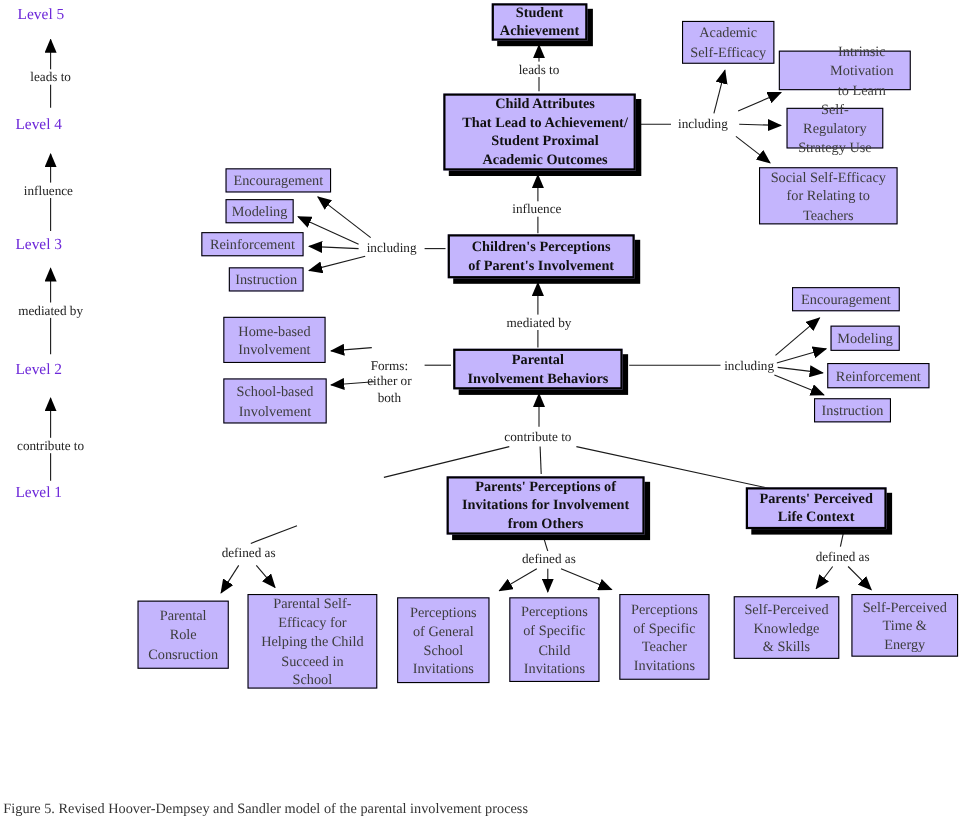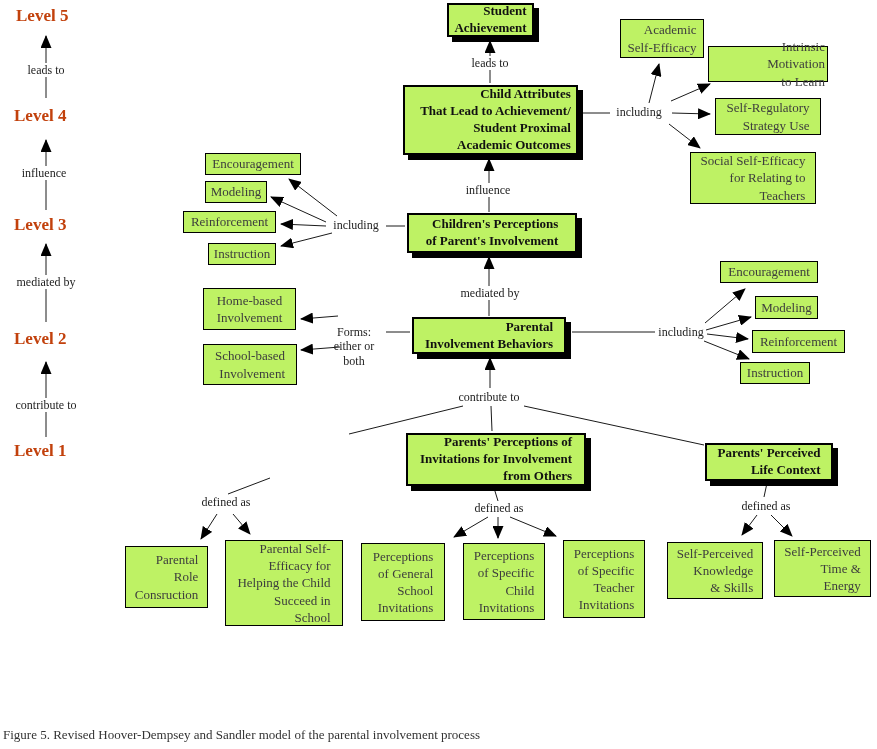--- a/index.html
+++ b/index.html
@@ -3,36 +3,36 @@
 <meta charset="utf-8">
 <style>
   html,body{margin:0;padding:0;background:#fff;}
   .canvas{
     position:relative;width:877px;height:749px;background:#fff;overflow:hidden;
     font-family:"Liberation Serif","DejaVu Serif",serif;
   }
   svg.wires{position:absolute;left:0;top:0;z-index:1;}
   svg.wires line{stroke:#1a1a1a;stroke-width:1;}
   .box{
-    position:absolute;box-sizing:border-box;background:#bef264;border:1px solid #000;
-    display:flex;align-items:center;justify-content:center;text-align:right;
+    position:absolute;box-sizing:border-box;background:#c4b5fd;border:1px solid #000;
+    display:flex;align-items:center;justify-content:center;text-align:center;
     white-space:pre-line;font-size:13px;line-height:1.32;color:#3d3d3d;z-index:2;
     padding:1px 2px;
   }
   .box.major{
     border:2px solid #000;box-shadow:5px 5px 0 #000;
     font-weight:bold;color:#111;line-height:1.3;
   }
   .lbl{
     position:absolute;background:#fff;text-align:center;white-space:pre-line;
     font-size:12px;line-height:1.2;color:#222;z-index:3;
   }
   .lbl.clear{background:transparent;}
   .lvl{
-    position:absolute;font-weight:bold;font-size:17px;color:#c2410c;z-index:2;
+    position:absolute;font-weight:normal;font-size:14px;color:#6d28d9;z-index:2;
     white-space:nowrap;
   }
   .caption{position:absolute;font-size:13px;color:#333;z-index:2;white-space:nowrap;}
 </style>
 </head>
 <body>
 
 <div class="canvas">
 
   <svg class="wires" width="877" height="749">
@@ -129,28 +129,28 @@
 That Lead to Achievement/
 Student Proximal
 Academic Outcomes</div>
   <div class="box major" style="left:407px;top:213px;width:170px;height:40px;">Children's Perceptions
 of Parent's Involvement</div>
   <div class="box major" style="left:412px;top:317px;width:154px;height:37px;">Parental
 Involvement Behaviors</div>
   <div class="box major" style="left:406px;top:433px;width:180px;height:53px;">Parents' Perceptions of
 Invitations for Involvement
 from Others</div>
-  <div class="box major" style="left:705px;top:443px;width:128px;height:38px;">Parents' Perceived
+  <div class="box major" style="left:678px;top:443px;width:128px;height:38px;">Parents' Perceived
 Life Context</div>
 
   <div class="box" style="left:620px;top:19px;width:84px;height:39px;">Academic
 Self-Efficacy</div>
   <div class="box" style="left:708px;top:46px;width:120px;height:36px;padding-left:33px;">Intrinsic Motivation
 to Learn</div>
-  <div class="box" style="left:715px;top:98px;width:106px;height:37px;">Self-Regulatory
+  <div class="box" style="left:715px;top:98px;width:88px;height:37px;">Self-Regulatory
 Strategy Use</div>
   <div class="box" style="left:690px;top:152px;width:126px;height:52px;">Social Self-Efficacy
 for Relating to
 Teachers</div>
 
   <div class="box" style="left:205px;top:153px;width:96px;height:22px;">Encouragement</div>
   <div class="box" style="left:205px;top:181px;width:62px;height:22px;">Modeling</div>
   <div class="box" style="left:183px;top:211px;width:93px;height:22px;">Reinforcement</div>
   <div class="box" style="left:208px;top:243px;width:68px;height:22px;">Instruction</div>
 

